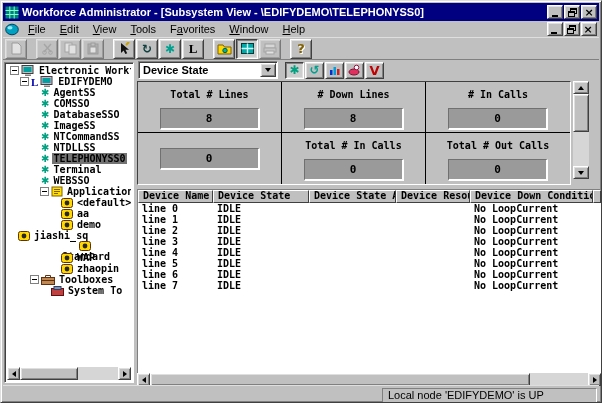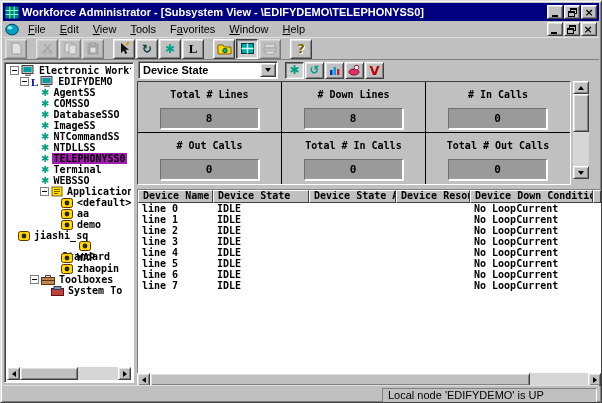--- a/index.html
+++ b/index.html
@@ -46,21 +46,21 @@
   .tree{position:absolute;left:2px;top:2px;right:2px;bottom:15px;overflow:hidden;}
   .tree-row{display:flex;align-items:center;height:11px;white-space:nowrap;
     font-family:"DejaVu Sans Mono",monospace;font-size:10px;font-weight:bold;}
   .expander{width:9px;height:9px;border:1px solid #808080;background:#fff;position:relative;flex:none;margin-right:2px;}
   .expander::after{content:"";position:absolute;left:1px;top:3px;width:5px;height:1px;background:#000;}
   .exp-space{width:11px;flex:none;}
   .tree-prefix{color:#0000b0;font-family:"Liberation Serif",serif;font-size:11px;font-weight:bold;margin-right:2px;}
   .icon{display:inline-flex;align-items:center;justify-content:center;flex:none;}
   .tree-row .icon{margin-right:3px;}
   .tree-label{padding:0 1px;}
-  .tree-label.selected{background:#a21caf;}
+  .tree-label.selected{background:#737373;}
 
   
   .hscroll{position:absolute;height:13px;background:#d6d6d6;display:flex;align-items:stretch;}
   .vscroll{position:absolute;width:16px;background:#d6d6d6;display:flex;flex-direction:column;align-items:stretch;}
   .sbtn{width:13px;height:13px;display:flex;align-items:center;justify-content:center;flex:none;}
   .vscroll .sbtn{width:16px;height:13px;}
   .sthumb-h{width:58px;flex:none;}
   .sthumb-v{height:38px;flex:none;}
   .sspacer{flex:1;}
   .t-up{width:0;height:0;border-left:3px solid transparent;border-right:3px solid transparent;border-bottom:4px solid #000;}
@@ -535,21 +535,20 @@
           </div>
           <div class="stat-cell">
             <div class="stat-label"># Down Lines</div>
             <div class="stat-value">8</div>
           </div>
           <div class="stat-cell">
             <div class="stat-label"># In Calls</div>
             <div class="stat-value">0</div>
           </div>
           <div class="stat-cell">
-            <div class="stat-label"># Out Calls</div>
             <div class="stat-value">0</div>
           </div>
           <div class="stat-cell">
             <div class="stat-label">Total # In Calls</div>
             <div class="stat-value">0</div>
           </div>
           <div class="stat-cell">
             <div class="stat-label">Total # Out Calls</div>
             <div class="stat-value">0</div>
           </div>

